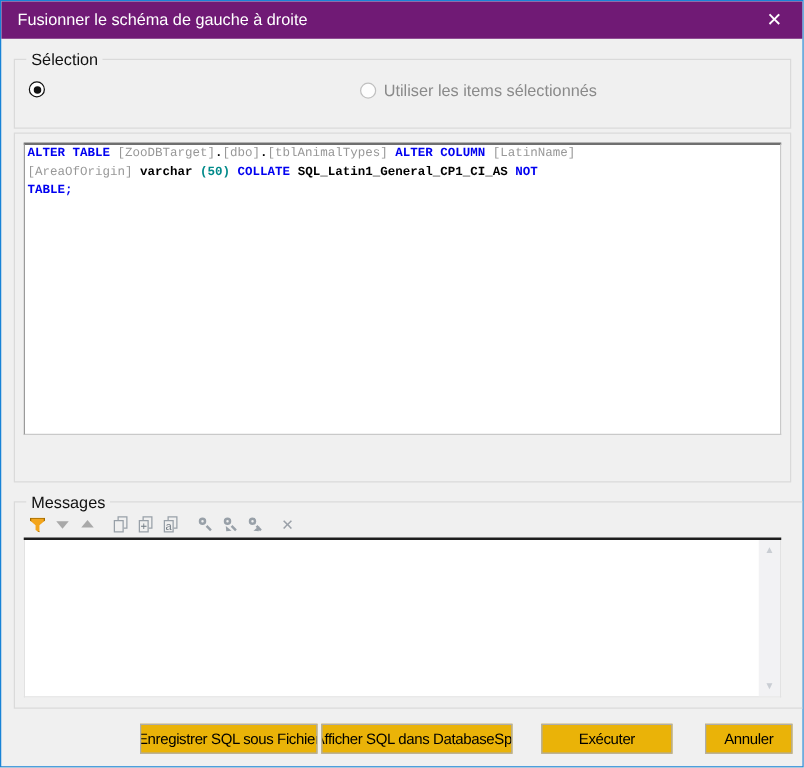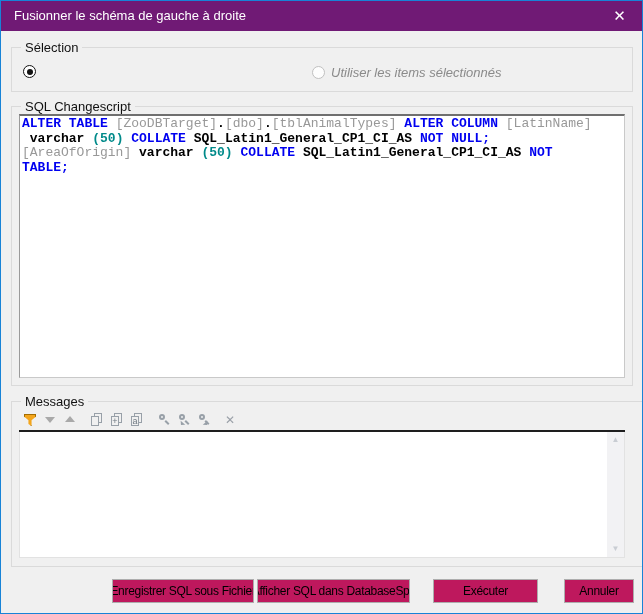--- a/index.html
+++ b/index.html
@@ -26,46 +26,46 @@
     color:#fff; font-size:15px; font-weight:300; cursor:default;
   }
   
   .grp {
     position:absolute; border:1px solid #dadada; background:transparent;
   }
   .grp-label {
     position:absolute; top:-8px; left:9px; background:#f0f0f0;
     padding:0 4px; font-size:13px; color:#111; white-space:nowrap;
   }
-  .grp-selection { left:10px; top:46px;  width:622px; height:45px; }
+  .grp-selection { left:10px; top:46px;  width:622px; height:56px; }
   .grp-sql       { left:10px; top:105px; width:622px; height:280px; }
   .grp-msg       { left:10px; top:400px; width:632px; height:166px; }
   
   .radio { position:absolute; top:17px; display:flex; align-items:center; cursor:default; }
   .radio-all { left:11px; }
-  .radio-sel { left:300px;font-style:italic; }
+  .radio-sel { left:276px; }
   .rb { width:13px; height:13px; border-radius:50%; background:#fff; position:relative; flex:0 0 auto; }
   .rb-on  { border:1px solid #121212; }
   .rb-on::after {
     content:""; position:absolute; left:50%; top:50%; width:6px; height:6px;
     margin:-3px 0 0 -3px; border-radius:50%; background:#121212;
   }
   .rb-off { border:1px solid #c0c0c0; background:#fdfdfd; }
   .rb-label { margin-left:6px; font-size:13px; }
   .rb-label.bold { font-weight:bold; color:#000; }
   .rb-label.dis  { color:#8a8a8a; }
   
   .sql-area {
-    position:absolute; left:7px; top:7px; width:606px; height:264px;
+    position:absolute; left:7px; top:7px; width:606px; height:234px;
     background:#fff; overflow:hidden;
     border-top:2px solid #6f6f6f; border-left:1px solid #9a9a9a;
     border-right:1px solid #c9c9c9; border-bottom:1px solid #c9c9c9;
     padding:1px 2px;
     font-family:"Liberation Mono","DejaVu Sans Mono",monospace;
-    font-size:13px; line-height:14.5px; font-weight:bold;
+    font-size:10px; line-height:14.5px; font-weight:bold;
     cursor:text;
   }
   .sql-line { white-space:pre; }
   .tok-kw { color:#0000f0; }
   .tok-id { color:#989898; font-weight:normal; }
   .tok-op { color:#000; }
   .tok-nm { color:#000; }
   .tok-nu { color:#008a8a; }
   .tok-pl { color:#000; }
   
@@ -119,21 +119,21 @@
   .vscroll {
     position:absolute; right:0; top:0; bottom:0; width:17px; background:#f2f2f4;
   }
   .vscroll .arr { position:absolute; left:0; width:100%; text-align:center;
     font-size:8px; color:#c9cdd3; line-height:10px; }
   .vscroll .arr.up { top:3px; }
   .vscroll .arr.down { bottom:3px; }
   
   .btn {
     position:absolute; top:578px; height:24px;
-    background:#be185d; border:1px solid #adadad;
+    background:#eab308; border:1px solid #adadad;
     font-family:"Liberation Sans",sans-serif; font-size:12px; letter-spacing:-0.3px;
     color:#000; display:flex; align-items:center; justify-content:center;
     white-space:nowrap; overflow:hidden; cursor:default;
   }
   .btn-save { left:111px; width:142px; }
   .btn-show { left:256px; width:153px; }
   .btn-exec { left:432px; width:105px; }
   .btn-cancel { left:563px; width:70px; }
 </style>
 </head>
@@ -153,24 +153,22 @@
     <label class="radio radio-all">
       <span class="rb rb-on"></span>
     </label>
     <label class="radio radio-sel">
       <span class="rb rb-off"></span>
       <span class="rb-label dis">Utiliser les items sélectionnés</span>
     </label>
   </div>
 
   <div class="grp grp-sql">
-    <span class="grp-label">SQL Changescript</span>
     <div class="sql-area" id="sqlArea">
         <div class="sql-line"><span class="tok-kw">ALTER TABLE</span><span class="tok-pl"> </span><span class="tok-id">[ZooDBTarget]</span><span class="tok-op">.</span><span class="tok-id">[dbo]</span><span class="tok-op">.</span><span class="tok-id">[tblAnimalTypes]</span><span class="tok-pl"> </span><span class="tok-kw">ALTER COLUMN</span><span class="tok-pl"> </span><span class="tok-id">[LatinName]</span></div>
-        <div class="sql-line"><span class="tok-pl"> </span><span class="tok-nm">varchar</span><span class="tok-pl"> </span><span class="tok-nu">(50)</span><span class="tok-pl"> </span><span class="tok-kw">COLLATE</span><span class="tok-pl"> </span><span class="tok-nm">SQL_Latin1_General_CP1_CI_AS</span><span class="tok-pl"> </span><span class="tok-kw">NOT NULL;</span></div>
         <div class="sql-line"><span class="tok-id">[AreaOfOrigin]</span><span class="tok-pl"> </span><span class="tok-nm">varchar</span><span class="tok-pl"> </span><span class="tok-nu">(50)</span><span class="tok-pl"> </span><span class="tok-kw">COLLATE</span><span class="tok-pl"> </span><span class="tok-nm">SQL_Latin1_General_CP1_CI_AS</span><span class="tok-pl"> </span><span class="tok-kw">NOT</span></div>
         <div class="sql-line"><span class="tok-kw">TABLE;</span></div>
       </div>
   </div>
 
   <div class="grp grp-msg">
     <span class="grp-label">Messages</span>
     <div class="msg-toolbar" id="msgToolbar">
         <span class="tbtn ic-filter-icon">
           <i class="a"></i>

